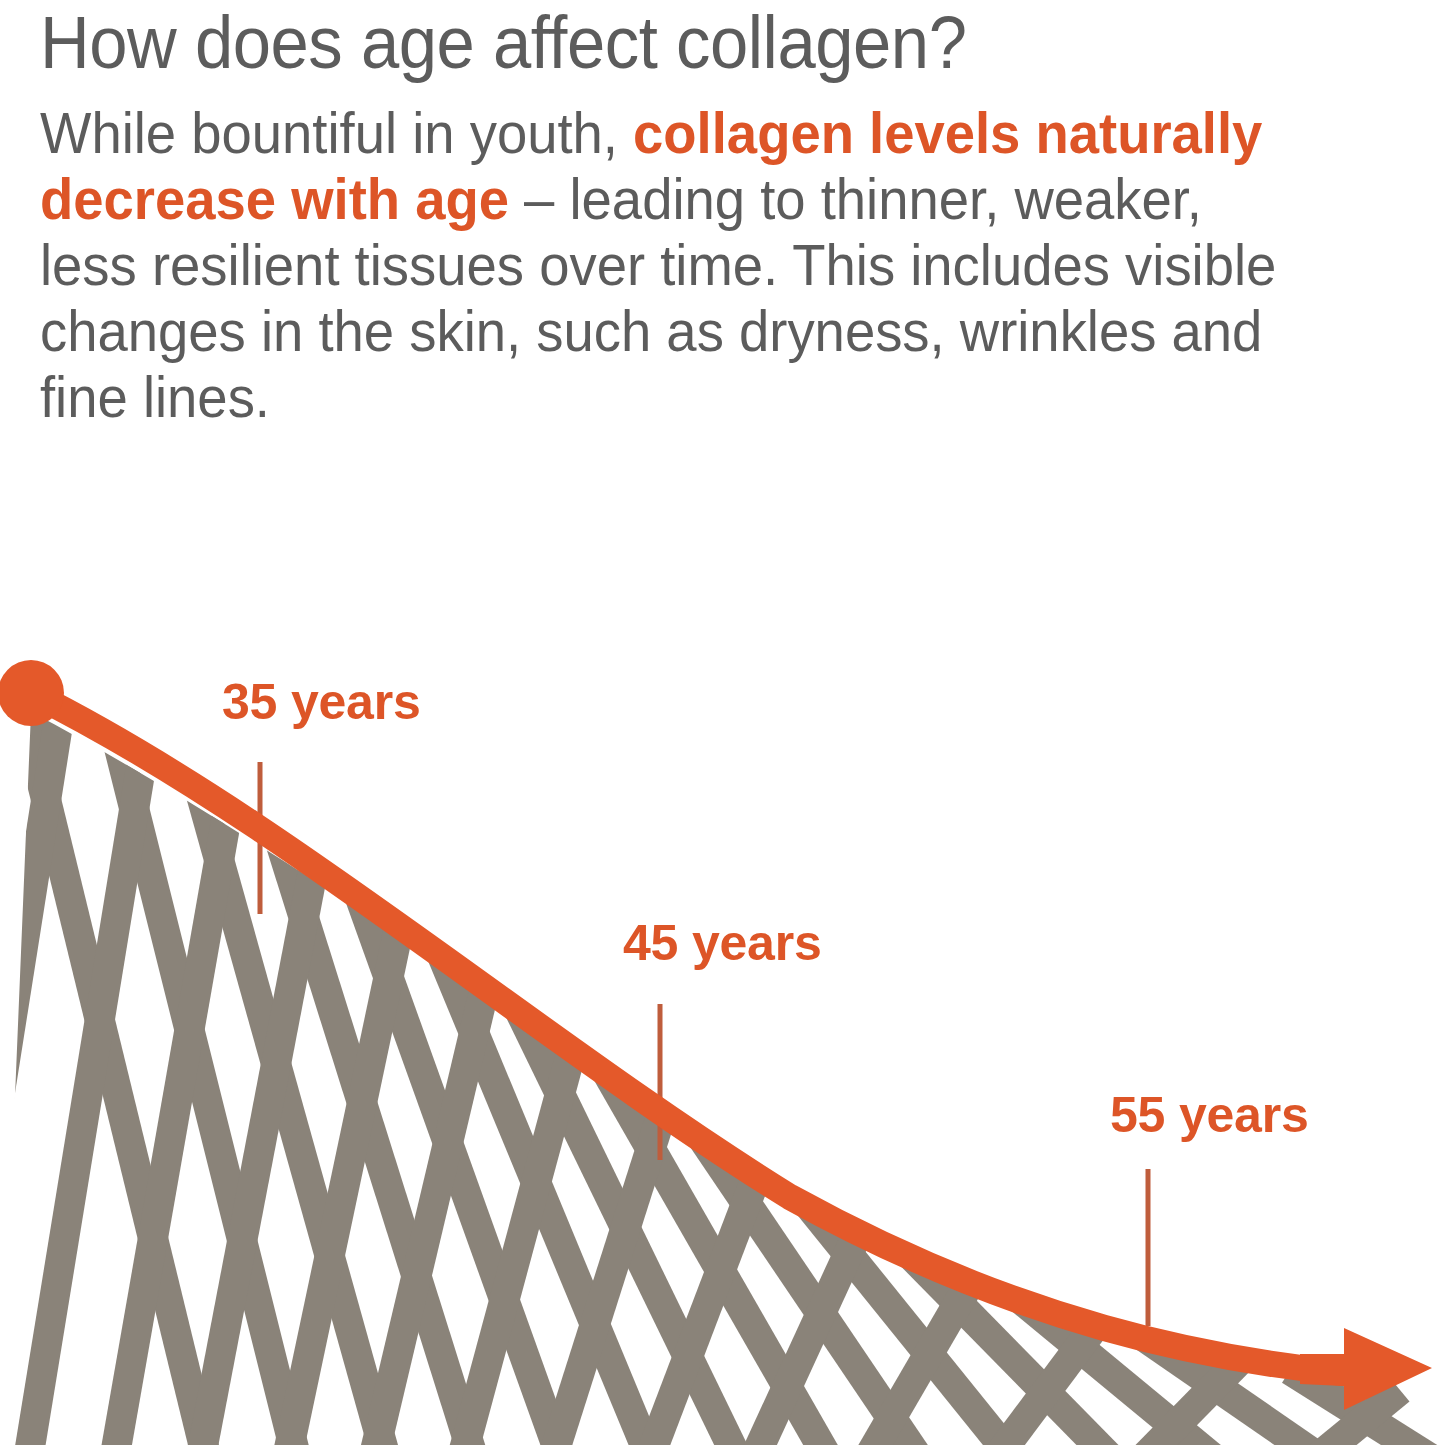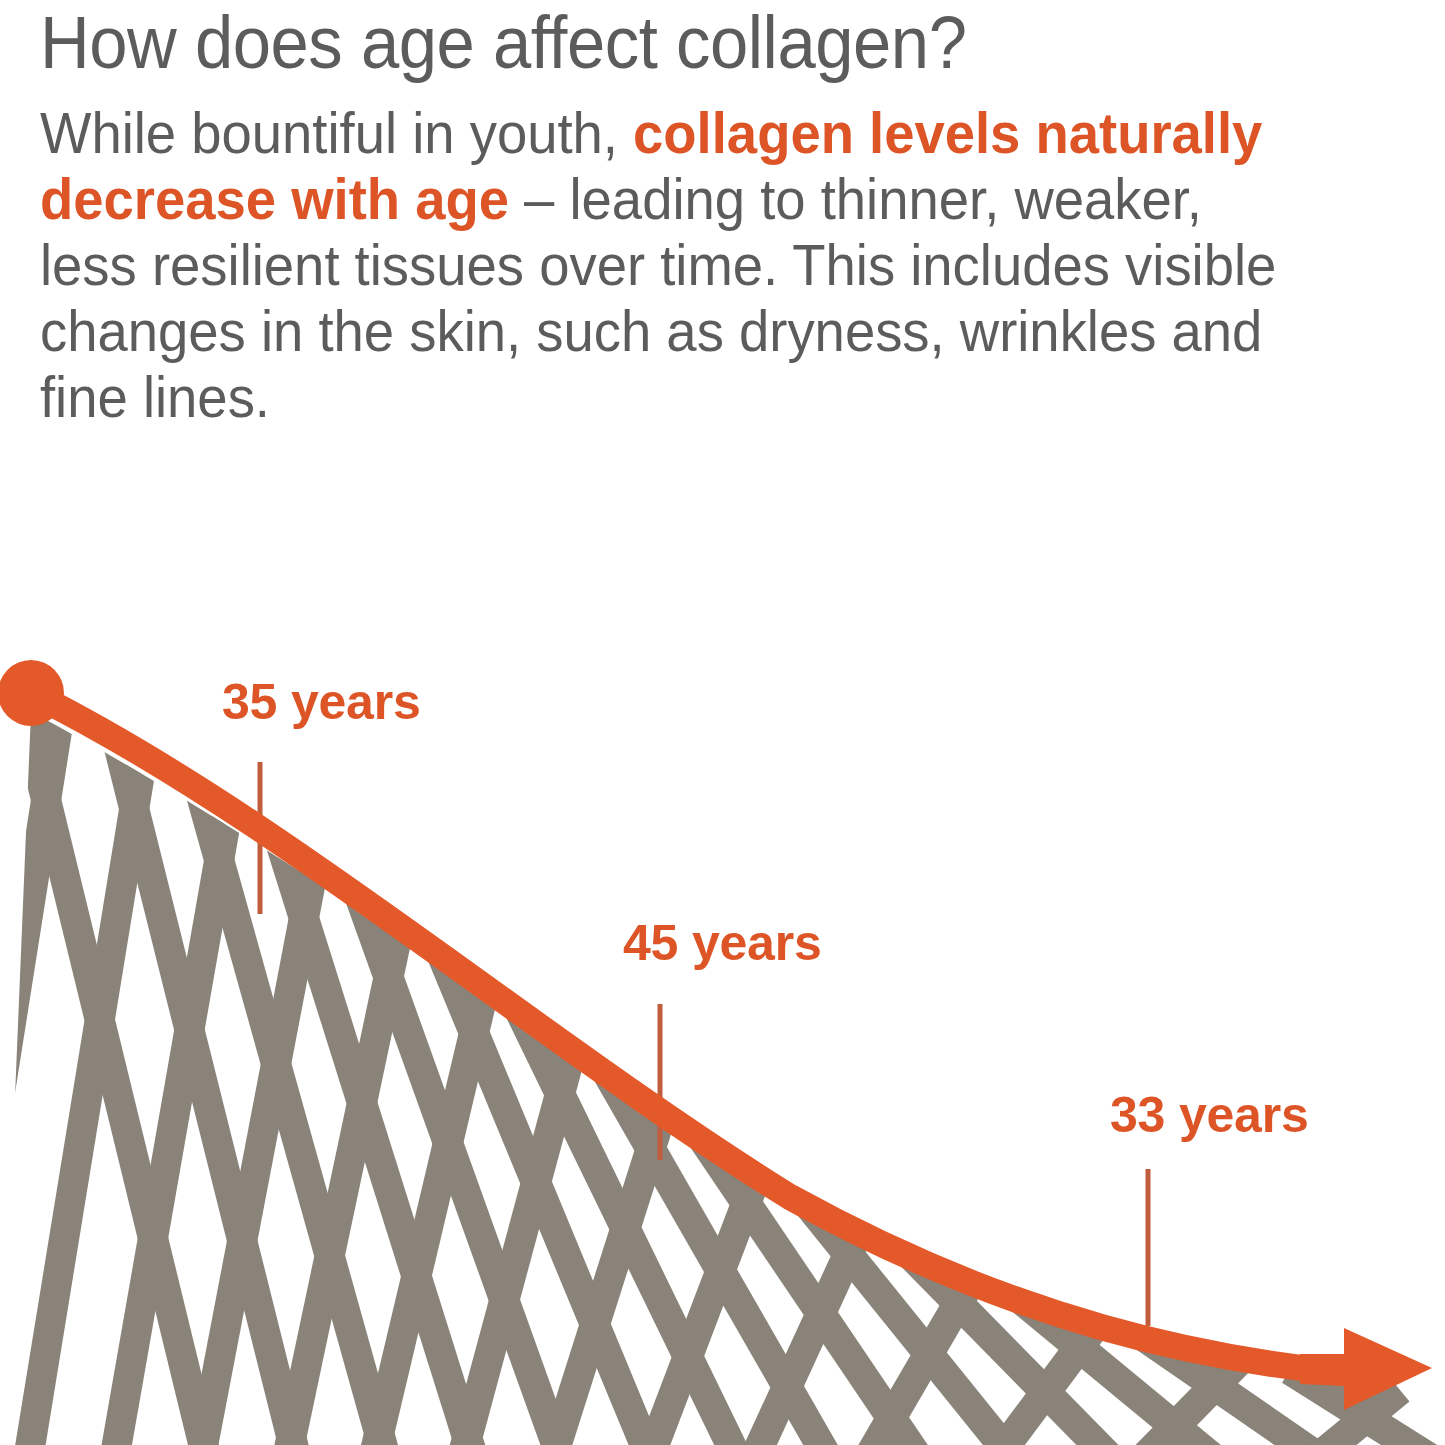--- a/index.html
+++ b/index.html
@@ -142,21 +142,21 @@
                C 280,805 540,1030 790,1185
                C 1020,1312 1210,1348 1352,1362" fill="none" stroke="#e4592a" stroke-width="26" stroke-linecap="butt"></path>
 
       <polygon points="1344,1316 1432,1356 1344,1398 1344,1374 1300,1372 1300,1342 1344,1342" fill="#e4592a"></polygon>
 
       <circle cx="31" cy="681" r="33" fill="#e4592a"></circle>
     </svg>
 
     <div class="age-label" id="label-35">35 years</div>
     <div class="age-label" id="label-45">45 years</div>
-    <div class="age-label" id="label-55">33 years</div>
+    <div class="age-label" id="label-55">55 years</div>
   </div>
 
   <div class="text-block">
     <h1 class="headline">How does age affect collagen?</h1>
     <p class="body-copy"><span>While bountiful in youth, </span><span class="hl">collagen levels naturally decrease with age</span><span> – leading to thinner, weaker, less resilient tissues over time. This includes visible changes in the skin, such as dryness, wrinkles and fine lines.</span></p>
   </div>
 
 </div>
 
 </body></html>

